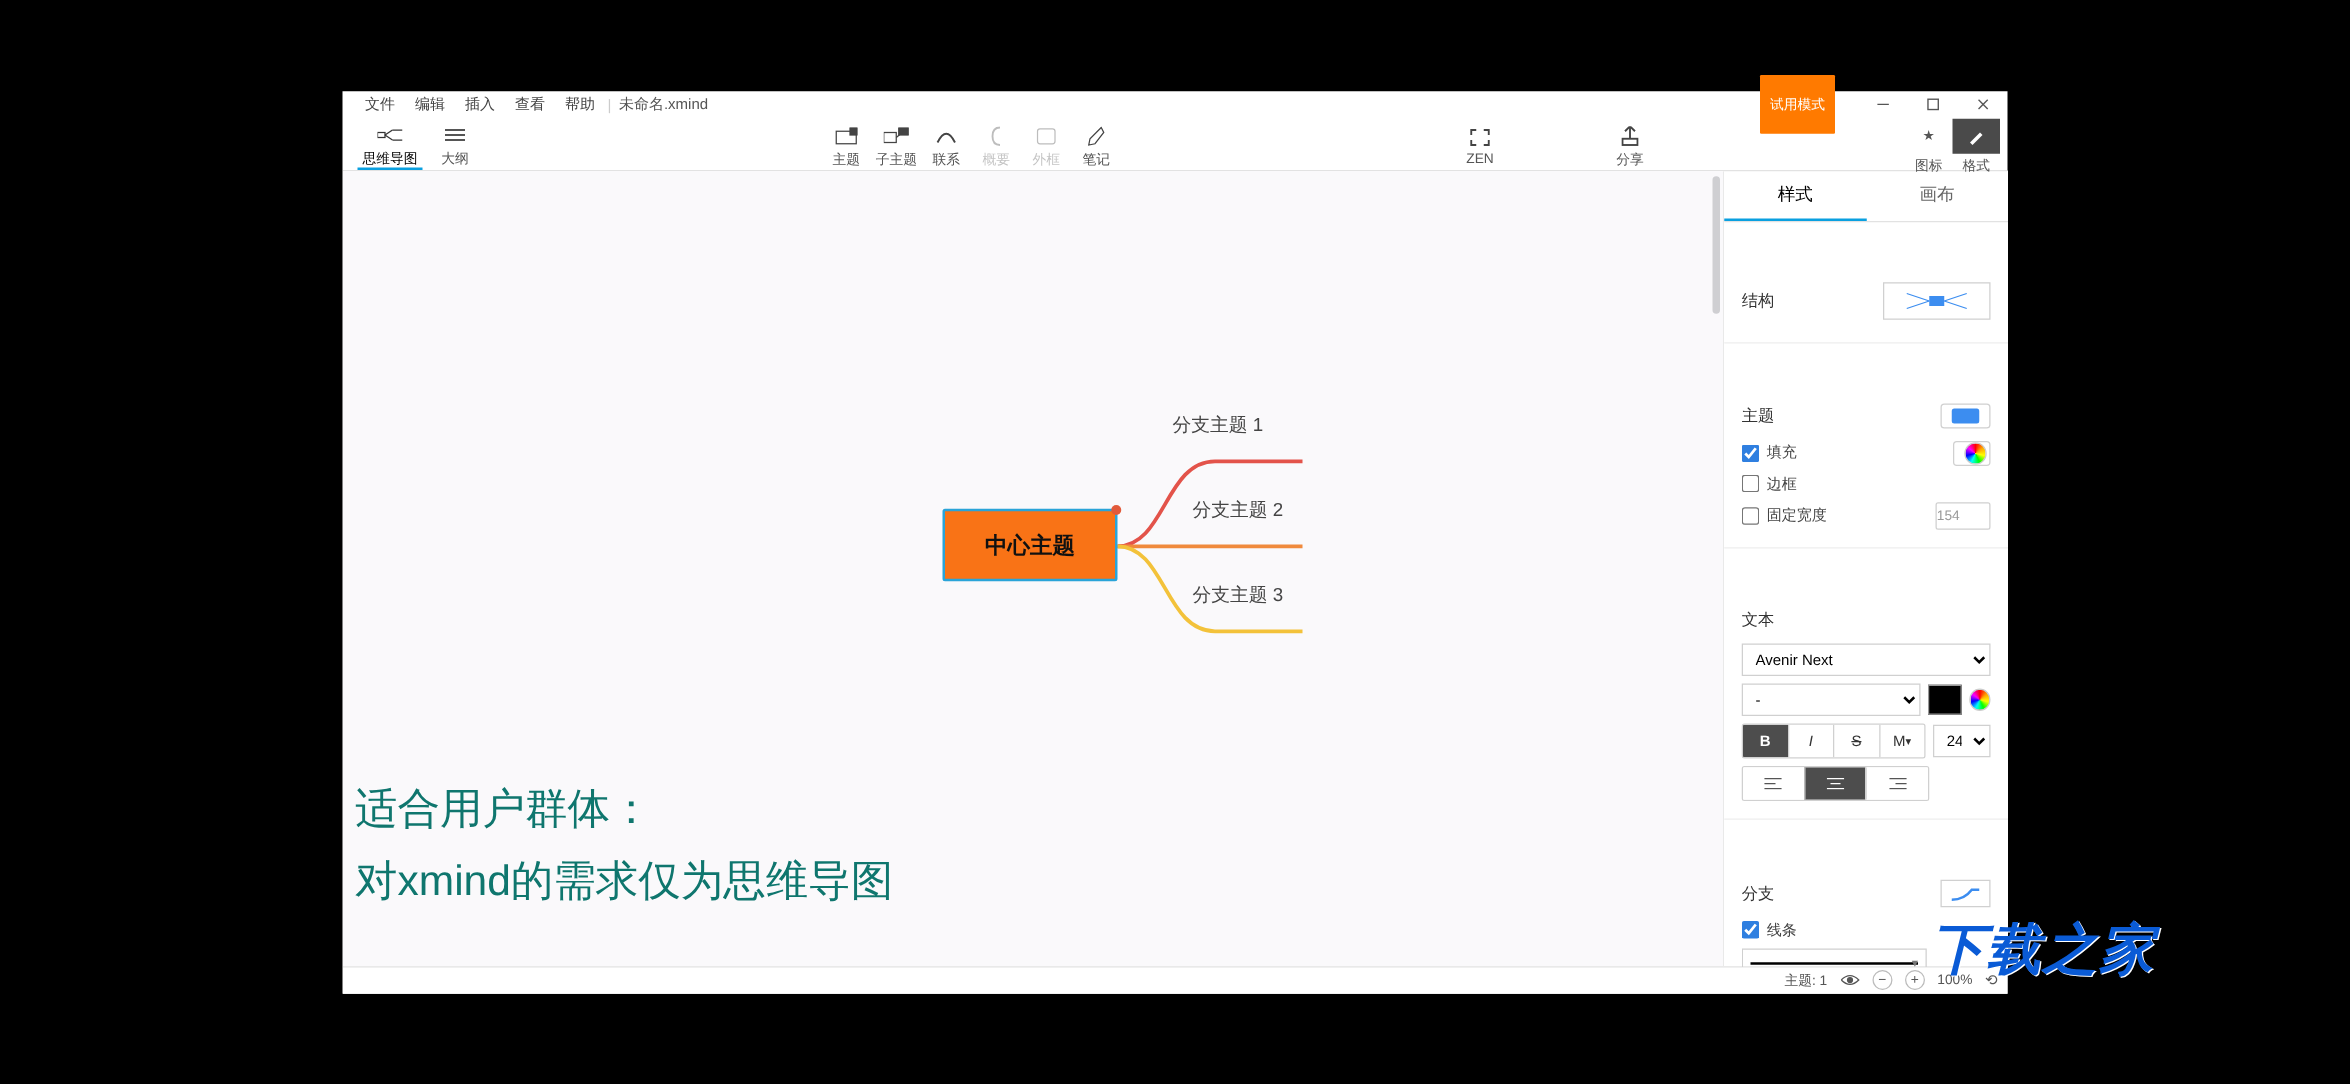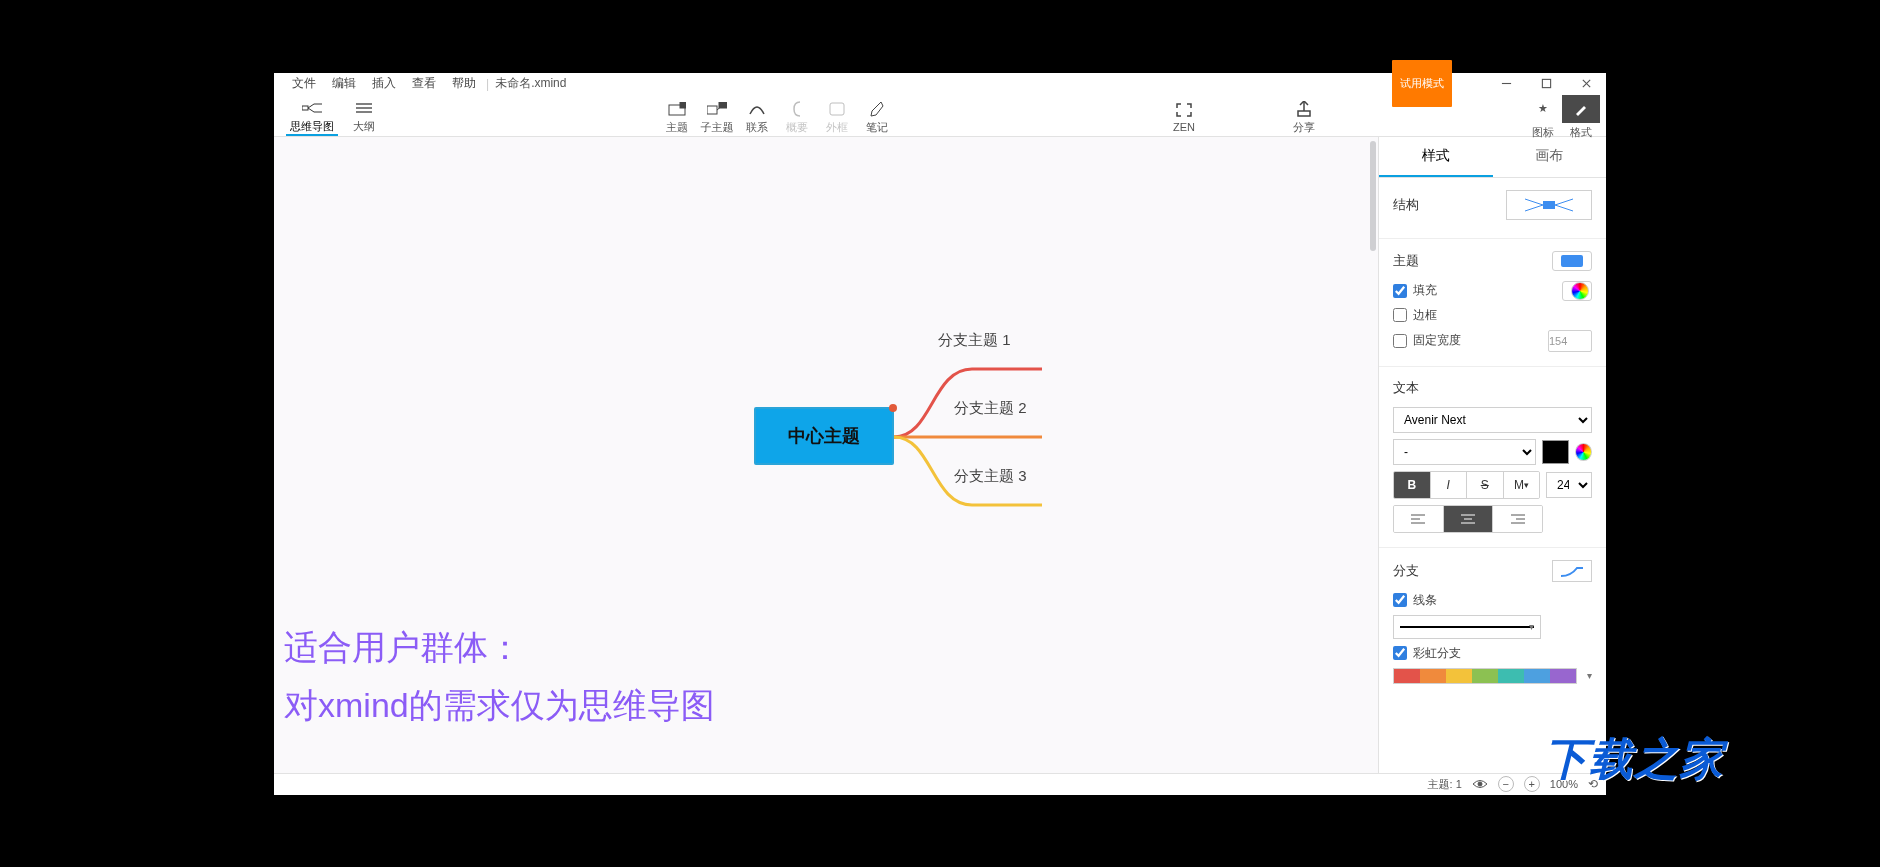--- a/index.html
+++ b/index.html
@@ -5,21 +5,21 @@
 * { box-sizing: border-box; margin: 0; padding: 0; font-family: "Microsoft YaHei", sans-serif; }
 body { background: #000; width: 1880px; height: 867px; display: flex; align-items: center; justify-content: center; overflow: hidden; }
 .outer { width: 1568px; height: 722px; background:#000; position: relative; }
 .app { position:absolute; left:118px; top:0; right:118px; bottom:0; background:#fff; display:flex; flex-direction:column; }
 
 
 .titlebar { height:22px; display:flex; align-items:center; font-size:12px; color:#444; padding-left:10px; position:relative; }
 .titlebar .menu-item { padding:0 8px; cursor:pointer; }
 .titlebar .doc { margin-left:4px; color:#555; }
 .titlebar .right { position:absolute; right:0; top:0; display:flex; align-items:center; height:22px; }
-.trial-badge { background:#ff7a00; color:#fff; font-size:11px; padding:16px 8px; margin-right:34px; border-radius:1px; }
+.trial-badge { background:#ff7a00; color:#fff; font-size:11px; padding:16px 8px; margin-right:18px; border-radius:1px; }
 .winbtn { width:40px; height:22px; display:flex; align-items:center; justify-content:center; color:#555; }
 .winbtn svg { width:11px; height:11px; stroke:#555; stroke-width:1.2; fill:none; }
 
 
 .toolbar { height:42px; border-bottom:1px solid #e2e2e2; display:flex; align-items:center; font-size:11px; color:#555; position:relative; padding-left:12px; }
 .tool-group { display:flex; align-items:flex-start; }
 .tool { display:flex; flex-direction:column; align-items:center; width:40px; padding-top:4px; cursor:pointer; }
 .tool.wide { width:52px; }
 .tool .ico { height:18px; display:flex; align-items:center; justify-content:center; color:#444; }
 .tool .lbl { font-size:11px; margin-top:2px; color:#555; white-space:nowrap; }
@@ -35,33 +35,33 @@
 .viewtabs { display:flex; }
 
 
 .main { flex:1; display:flex; overflow:hidden; }
 .canvas-wrap { flex:1; position:relative; background:#faf9fb; overflow:hidden; }
 .vscroll { position:absolute; right:2px; top:4px; bottom:4px; width:6px; }
 .vscroll .thumb { position:absolute; top:0; width:6px; height:110px; background:#cfcfd2; border-radius:3px; }
 
 
 .mindmap { position:absolute; left:480px; top:270px; }
-.center-topic { position:absolute; left:0; top:0; width:140px; height:58px; border:2px solid #2aa4d8; background:#0ea5e9; display:flex; align-items:center; justify-content:center; font-weight:700; font-size:18px; color:#111; border-radius:2px; }
+.center-topic { position:absolute; left:0; top:0; width:140px; height:58px; border:2px solid #2aa4d8; background:#f97316; display:flex; align-items:center; justify-content:center; font-weight:700; font-size:18px; color:#111; border-radius:2px; }
 .center-anchor { position:absolute; right:-5px; top:-5px; width:8px; height:8px; background:#e25a3a; border-radius:50%; }
 .branch-label { position:absolute; font-size:15px; color:#444; white-space:nowrap; }
 .branch-svg { position:absolute; left:138px; top:-60px; overflow:visible; }
 
 
-.anno { position:absolute; left:10px; bottom:38px; font-size:34px; color:#8b5cf6; line-height:1.7; pointer-events:none; }
+.anno { position:absolute; left:10px; bottom:38px; font-size:34px; color:#0f766e; line-height:1.7; pointer-events:none; }
 
 
 .watermark { position:absolute; right:-118px; bottom:6px; font-size:44px; font-weight:900; font-style:italic; color:#0a5bd6; letter-spacing:1px; text-shadow:1px 1px 0 #fff; pointer-events:none; }
 
 
-.side { width:228px; border-left:1px solid #e2e2e2; background:#fff; display:flex; flex-direction:column; font-size:12px; color:#333; overflow-y:auto; }
+.side { width:228px; border-left:1px solid #e2e2e2; background:#fff; display:flex; flex-direction:column; font-size:12px; color:#333; overflow-y:auto;gap:36px; }
 .side-tabs { display:flex; border-bottom:1px solid #e2e2e2; }
 .side-tab { flex:1; text-align:center; padding:10px 0; font-size:14px; color:#666; cursor:pointer; }
 .side-tab.active { color:#000; border-bottom:2px solid #0aa0e0; }
 .side-section { padding:12px 14px 8px; border-bottom:1px solid #eee; }
 .side-section .hdr { font-size:13px; color:#333; margin-bottom:10px; display:flex; justify-content:space-between; align-items:center; }
 .side-row { display:flex; align-items:center; margin:6px 0; gap:6px; }
 .side-row label { display:flex; align-items:center; gap:6px; font-size:12px; color:#444; }
 .chip { width:40px; height:20px; border:1px solid #d0d0d0; border-radius:3px; display:flex; align-items:center; justify-content:center; background:#fff; }
 .color-wheel { width:18px; height:18px; border-radius:50%; background:conic-gradient(red,orange,yellow,lime,cyan,blue,magenta,red); border:1px solid #ccc; }
 .mini-input { width:44px; height:22px; border:1px solid #d0d0d0; text-align:left; font-size:11px; color:#999; border-radius:2px; }

